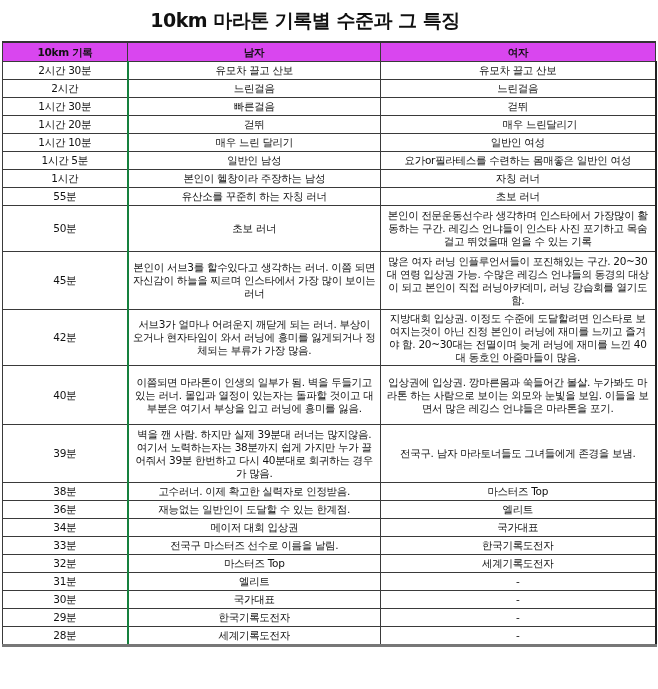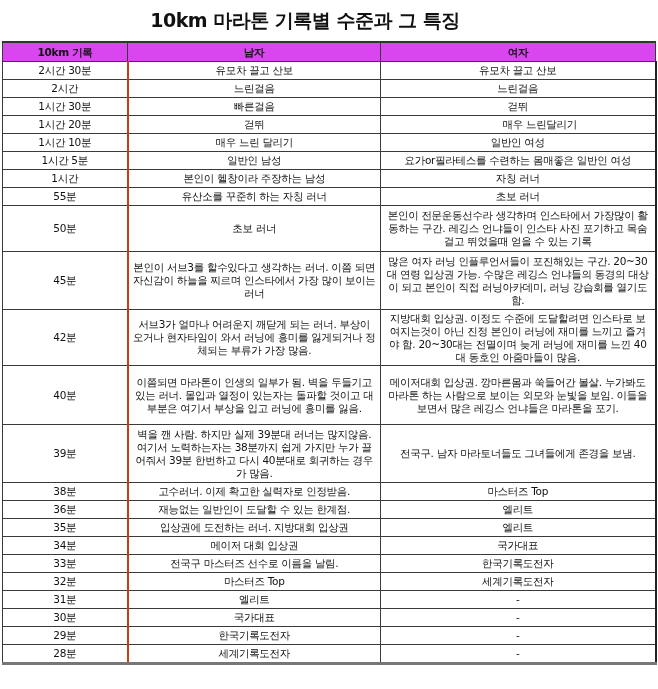--- a/index.html
+++ b/index.html
@@ -6,21 +6,21 @@
   body { width: 658px; height: 689px; position: relative; overflow: hidden;
          font-family: "DejaVu Sans", "Liberation Sans", sans-serif; color: #111; }
   .title { position: absolute; top: 8px; left: 0; width: 610px; text-align: center;
            font-size: 19px; font-weight: bold; letter-spacing: -0.5px; }
   table.rec { position: absolute; top: 41px; left: 2px; width: 653px;
               border-collapse: collapse; table-layout: fixed; font-size: 10.5px; }
   table.rec td, table.rec th { border: 1px solid #3a3a3a; text-align: center;
               vertical-align: middle; padding: 0 4px; line-height: 13px; letter-spacing: -0.3px; }
   table.rec th { background: #d946ef; font-weight: bold; height: 18px; border-top: 2px solid #333; }
   table.rec td { height: 18px; }
-  table.rec td.c1 { border-right: 2px solid #c2410c; }
+  table.rec td.c1 { border-right: 2px solid #15803d; }
   table.rec tr:last-child td { border-bottom: 3px solid #777; }
   table.rec td.c3 { border-right: 2px solid #222; }
   col.w1 { width: 125px; } col.w2 { width: 253px; } col.w3 { width: 275px; }
   .multi { white-space: normal; }
 </style>
 </head>
 <body>
 
 <div class="title">10km 마라톤 기록별 수준과 그 특징</div>
 
@@ -89,40 +89,35 @@
         <td class="c3 multi" style="height: 57px;">많은 여자 러닝 인플루언서들이 포진해있는 구간. 20~30대 연령 입상권 가능. 수많은 레깅스 언냐들의 동경의 대상이 되고 본인이 직접 러닝아카데미, 러닝 강습회를 열기도 함.</td>
       </tr>
       <tr>
         <td class="c1 multi" style="height: 55px;">42분</td>
         <td class="c2 multi" style="height: 55px;">서브3가 얼마나 어려운지 깨닫게 되는 러너. 부상이 오거나 현자타임이 와서 러닝에 흥미를 잃게되거나 정체되는 부류가 가장 많음.</td>
         <td class="c3 multi" style="height: 55px;">지방대회 입상권. 이정도 수준에 도달할려면 인스타로 보여지는것이 아닌 진정 본인이 러닝에 재미를 느끼고 즐겨야 함. 20~30대는 전멸이며 늦게 러닝에 재미를 느낀 40대 동호인 아줌마들이 많음.</td>
       </tr>
       <tr>
         <td class="c1 multi" style="height: 58px;">40분</td>
         <td class="c2 multi" style="height: 58px;">이쯤되면 마라톤이 인생의 일부가 됨. 벽을 두들기고 있는 러너. 몰입과 열정이 있는자는 돌파할 것이고 대부분은 여기서 부상을 입고 러닝에 흥미를 잃음.</td>
-        <td class="c3 multi" style="height: 58px;">메이저대회 입상권. 깡마른몸과 쑥들어간 볼살. 누가봐도 마라톤 하는 사람으로 보이는 외모와 눈빛을 보임. 이들을 보면서 많은 레깅스 언냐들은 마라톤을 포기.</td>
+        <td class="c3 multi" style="height: 58px;">입상권에 입상권. 깡마른몸과 쑥들어간 볼살. 누가봐도 마라톤 하는 사람으로 보이는 외모와 눈빛을 보임. 이들을 보면서 많은 레깅스 언냐들은 마라톤을 포기.</td>
       </tr>
       <tr>
         <td class="c1 multi" style="height: 57px;">39분</td>
         <td class="c2 multi" style="height: 57px;">벽을 깬 사람. 하지만 실제 39분대 러너는 많지않음. 여기서 노력하는자는 38분까지 쉽게 가지만 누가 끌어줘서 39분 한번하고 다시 40분대로 회귀하는 경우가 많음.</td>
         <td class="c3 multi" style="height: 57px;">전국구. 남자 마라토너들도 그녀들에게 존경을 보냄.</td>
       </tr>
       <tr>
         <td class="c1 multi" style="height: 17px;">38분</td>
         <td class="c2 multi" style="height: 17px;">고수러너. 이제 확고한 실력자로 인정받음.</td>
         <td class="c3 multi" style="height: 17px;">마스터즈 Top</td>
       </tr>
       <tr>
         <td class="c1 multi" style="height: 17px;">36분</td>
         <td class="c2 multi" style="height: 17px;">재능없는 일반인이 도달할 수 있는 한계점.</td>
-        <td class="c3 multi" style="height: 17px;">엘리트</td>
-      </tr>
-      <tr>
-        <td class="c1 multi" style="height: 17px;">35분</td>
-        <td class="c2 multi" style="height: 17px;">입상권에 도전하는 러너. 지방대회 입상권</td>
         <td class="c3 multi" style="height: 17px;">엘리트</td>
       </tr>
       <tr>
         <td class="c1 multi" style="height: 17px;">34분</td>
         <td class="c2 multi" style="height: 17px;">메이저 대회 입상권</td>
         <td class="c3 multi" style="height: 17px;">국가대표</td>
       </tr>
       <tr>
         <td class="c1 multi" style="height: 17px;">33분</td>
         <td class="c2 multi" style="height: 17px;">전국구 마스터즈 선수로 이름을 날림.</td>

